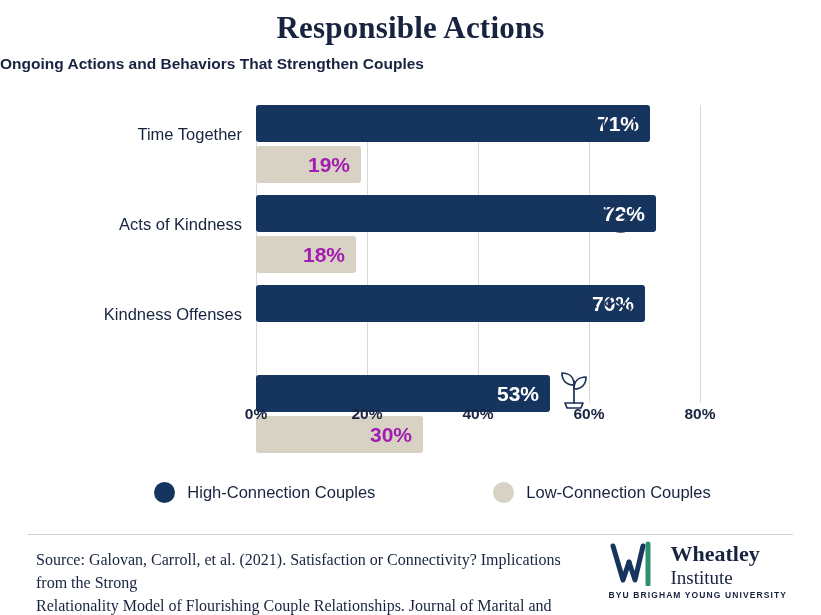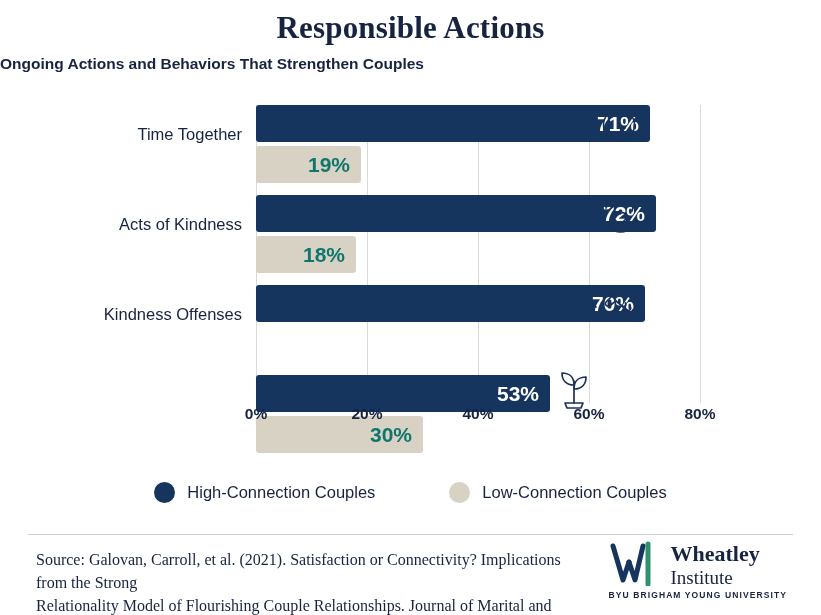--- a/index.html
+++ b/index.html
@@ -93,21 +93,21 @@
     background: #d8d2c4;
     color: #16355e;
   }
   .bar .val {
     font-size: 21px;
     font-weight: bold;
     padding-right: 11px;
     font-family: "Liberation Sans", sans-serif;
   }
   .bar.low .val {
-    color: #0f766e;
+    color: #a21caf;
   }
   .bar + .bar {
     margin-top: 4px;
   }
 
   .cat-label {
     position: absolute;
     right: 100%;
     width: 240px;
     text-align: right;
@@ -149,20 +149,21 @@
     justify-content: center;
     align-items: center;
     gap: 74px;
   }
   .legend-item {
     display: flex;
     align-items: center;
     gap: 12px;
     font-size: 16.5px;
     color: #17233f;
+    margin-left: 44px;
   }
   .legend-dot {
     width: 21px;
     height: 21px;
     border-radius: 50%;
     display: inline-block;
   }
 
   
   .footer-rule {

